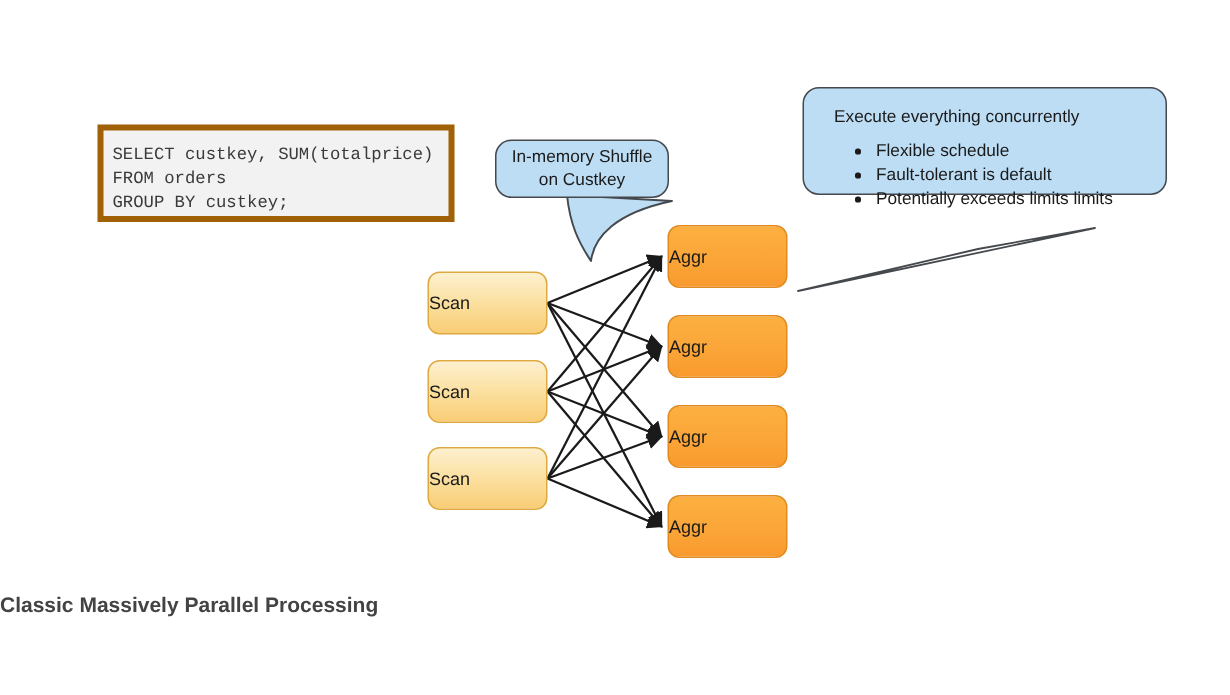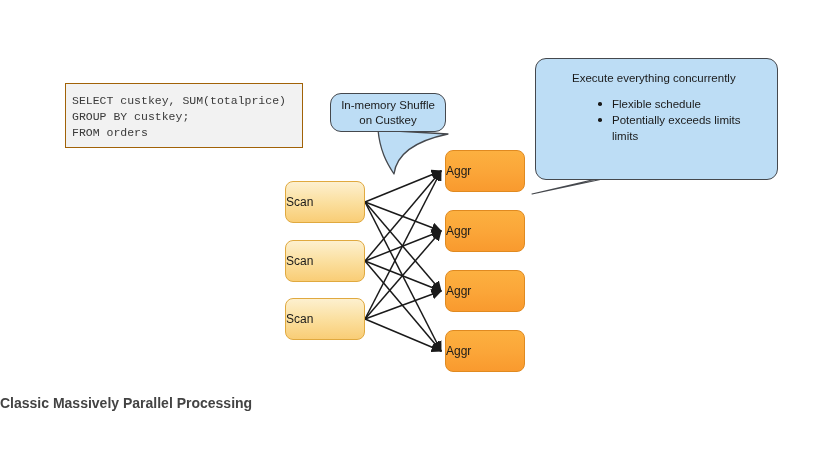--- a/index.html
+++ b/index.html
@@ -17,21 +17,21 @@
   }
 
   
   #sql-box {
     position: absolute;
     left: 65px;
     top: 83px;
     width: 238px;
     height: 65px;
     background: #f2f2f2;
-    border: 1px solid #a16207;
+    border: 4px solid #a16207;
     box-sizing: border-box;
     padding: 9px 0 0 6px;
   }
   #sql-box .sql-line {
     font-family: "Liberation Mono", "DejaVu Sans Mono", monospace;
     font-size: 11.5px;
     line-height: 16px;
     color: #3a3a3a;
     white-space: pre;
   }
@@ -70,30 +70,30 @@
     width: 80px;
     height: 50px;
     z-index: 5;
     overflow: visible;
   }
 
   #exec-callout {
     left: 535px;
     top: 58px;
     width: 243px;
-    height: 122px;
-    padding: 13px 14px 0 32px;
+    height: 72px;
+    padding: 13px 14px 0 16px;
   }
   #exec-callout .exec-heading {
     font-size: 11.5px;
     color: #1a1a1a;
     margin: 0 0 9px 4px;
   }
   #exec-callout ul {
-    margin: 12px;
+    margin: 0;
     padding: 0 0 0 18px;
     list-style: none;
   }
   #exec-callout li {
     font-size: 11.5px;
     line-height: 16px;
     color: #1a1a1a;
     position: relative;
     padding-left: 14px;
   }
@@ -162,22 +162,22 @@
     color: #434343;
   }
 </style>
 </head>
 <body>
 
 <div id="canvas">
 
   <div id="sql-box">
     <div class="sql-line">SELECT custkey, SUM(totalprice)</div>
+    <div class="sql-line">FROM orders</div>
     <div class="sql-line">GROUP BY custkey;</div>
-    <div class="sql-line">FROM orders</div>
   </div>
 
   <svg id="edges" viewBox="0 0 820 463" xmlns="http://www.w3.org/2000/svg">
     <defs>
       <marker id="ah" viewBox="0 0 10 10" refX="9" refY="5" markerWidth="7" markerHeight="7" orient="auto-start-reverse">
         <path d="M 0 0 L 10 5 L 0 10 z" fill="#1a1a1a"></path>
       </marker>
     </defs>
     <g stroke="#1a1a1a" stroke-width="1.5" fill="none" marker-end="url(#ah)">
       <line x1="365" y1="202" x2="441" y2="171"></line>
@@ -229,19 +229,20 @@
   </div>
 
   <svg id="exec-tail" viewBox="0 0 210 55" xmlns="http://www.w3.org/2000/svg">
     <path d="M 200 2 L 2 44 L 122 16 Z" fill="#ffffff" stroke="#45484d" stroke-width="1.2" stroke-linejoin="round"></path>
   </svg>
 
   <div class="callout" id="exec-callout">
     <div class="exec-heading">Execute everything concurrently</div>
     <ul>
       <li>Flexible schedule</li>
+      <li>Fault-tolerant is default</li>
       <li>Potentially exceeds limits limits</li>
     </ul>
   </div>
 
   <div id="caption">Classic Massively Parallel Processing</div>
 
 </div>
 
 </body></html>

